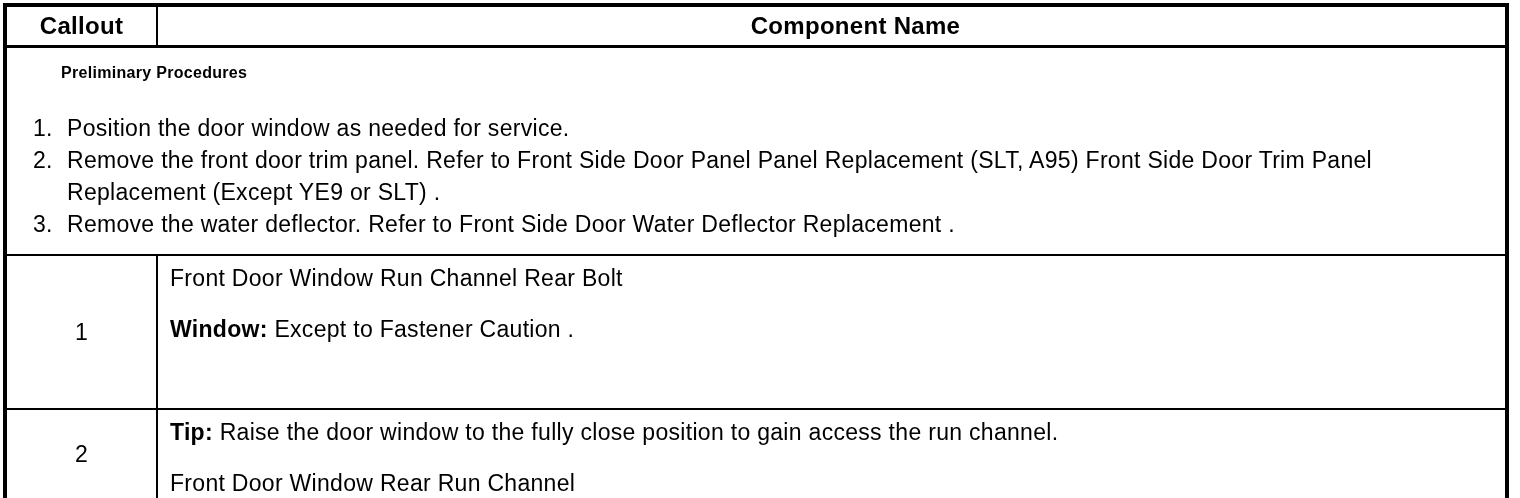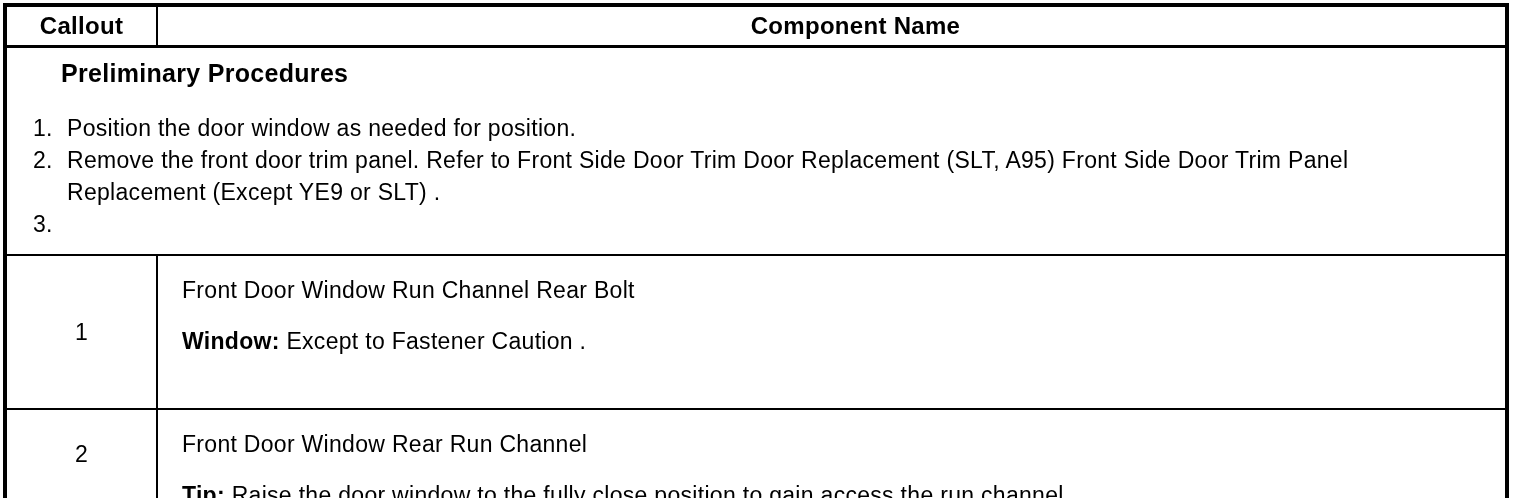--- a/index.html
+++ b/index.html
@@ -49,21 +49,21 @@
   }
   .comp-col { flex: 1 1 auto; padding-left: 48px; }
 
   
   .prelim {
     border-bottom: 2px solid #000000;
     padding: 12px 0 14px 0;
   }
   .prelim-title {
     font-weight: bold;
-    font-size: 25px;
+    font-size: 16px;
     letter-spacing: 0.3px;
     line-height: 26px;
     padding-left: 54px;
     margin-bottom: 26px;
   }
   .prelim-list {
     padding-left: 26px;
     font-size: 23px;
     letter-spacing: 0.3px;
   }
@@ -96,21 +96,21 @@
     justify-content: center;
     font-size: 23px;
     letter-spacing: 0.3px;
   }
   .comp-body {
     padding: 9px 14px 9px 12px;
     font-size: 23px;
     letter-spacing: 0.3px;
   }
   .comp-body p {
-    margin: 12px;
+    margin: 0;
     line-height: 26px;
   }
   .comp-body p + p { margin-top: 25px; }
   .torque-line { margin-top: 29px !important; }
   .b { font-weight: bold; }
 </style>
 </head>
 <body>
 
 <div class="page">
@@ -119,42 +119,43 @@
     <div class="thead">
       <div class="th callout-col">Callout</div>
       <div class="th comp-col">Component Name</div>
     </div>
 
     <div class="prelim">
       <div class="prelim-title">Preliminary Procedures</div>
       <div class="prelim-list">
         <div class="li">
           <span class="num">1.</span>
-          <span class="li-text">Position the door window as needed for position.</span>
+          <span class="li-text">Position the door window as needed for service.</span>
         </div>
         <div class="li">
           <span class="num">2.</span>
-          <span class="li-text">Remove the front door trim panel. Refer to Front Side Door Trim Door Replacement (SLT, A95) Front Side Door Trim Panel Replacement (Except YE9 or SLT) .</span>
+          <span class="li-text">Remove the front door trim panel. Refer to Front Side Door Panel Panel Replacement (SLT, A95) Front Side Door Trim Panel Replacement (Except YE9 or SLT) .</span>
         </div>
         <div class="li">
           <span class="num">3.</span>
+          <span class="li-text">Remove the water deflector. Refer to Front Side Door Water Deflector Replacement .</span>
         </div>
       </div>
     </div>
 
     <div class="trow row1 bordered">
       <div class="callout-col callout-num">1</div>
       <div class="comp-col comp-body">
         <p>Front Door Window Run Channel Rear Bolt</p>
         <p><span class="b">Window:</span> <span>Except to Fastener Caution .</span></p>
       </div>
     </div>
 
     <div class="trow row2">
       <div class="callout-col callout-num">2</div>
       <div class="comp-col comp-body">
+        <p><span class="b">Tip:</span> <span>Raise the door window to the fully close position to gain access the run channel.</span></p>
         <p>Front Door Window Rear Run Channel</p>
-        <p><span class="b">Tip:</span> <span>Raise the door window to the fully close position to gain access the run channel.</span></p>
       </div>
     </div>
 
   </div>
 </div>
 
 </body></html>

